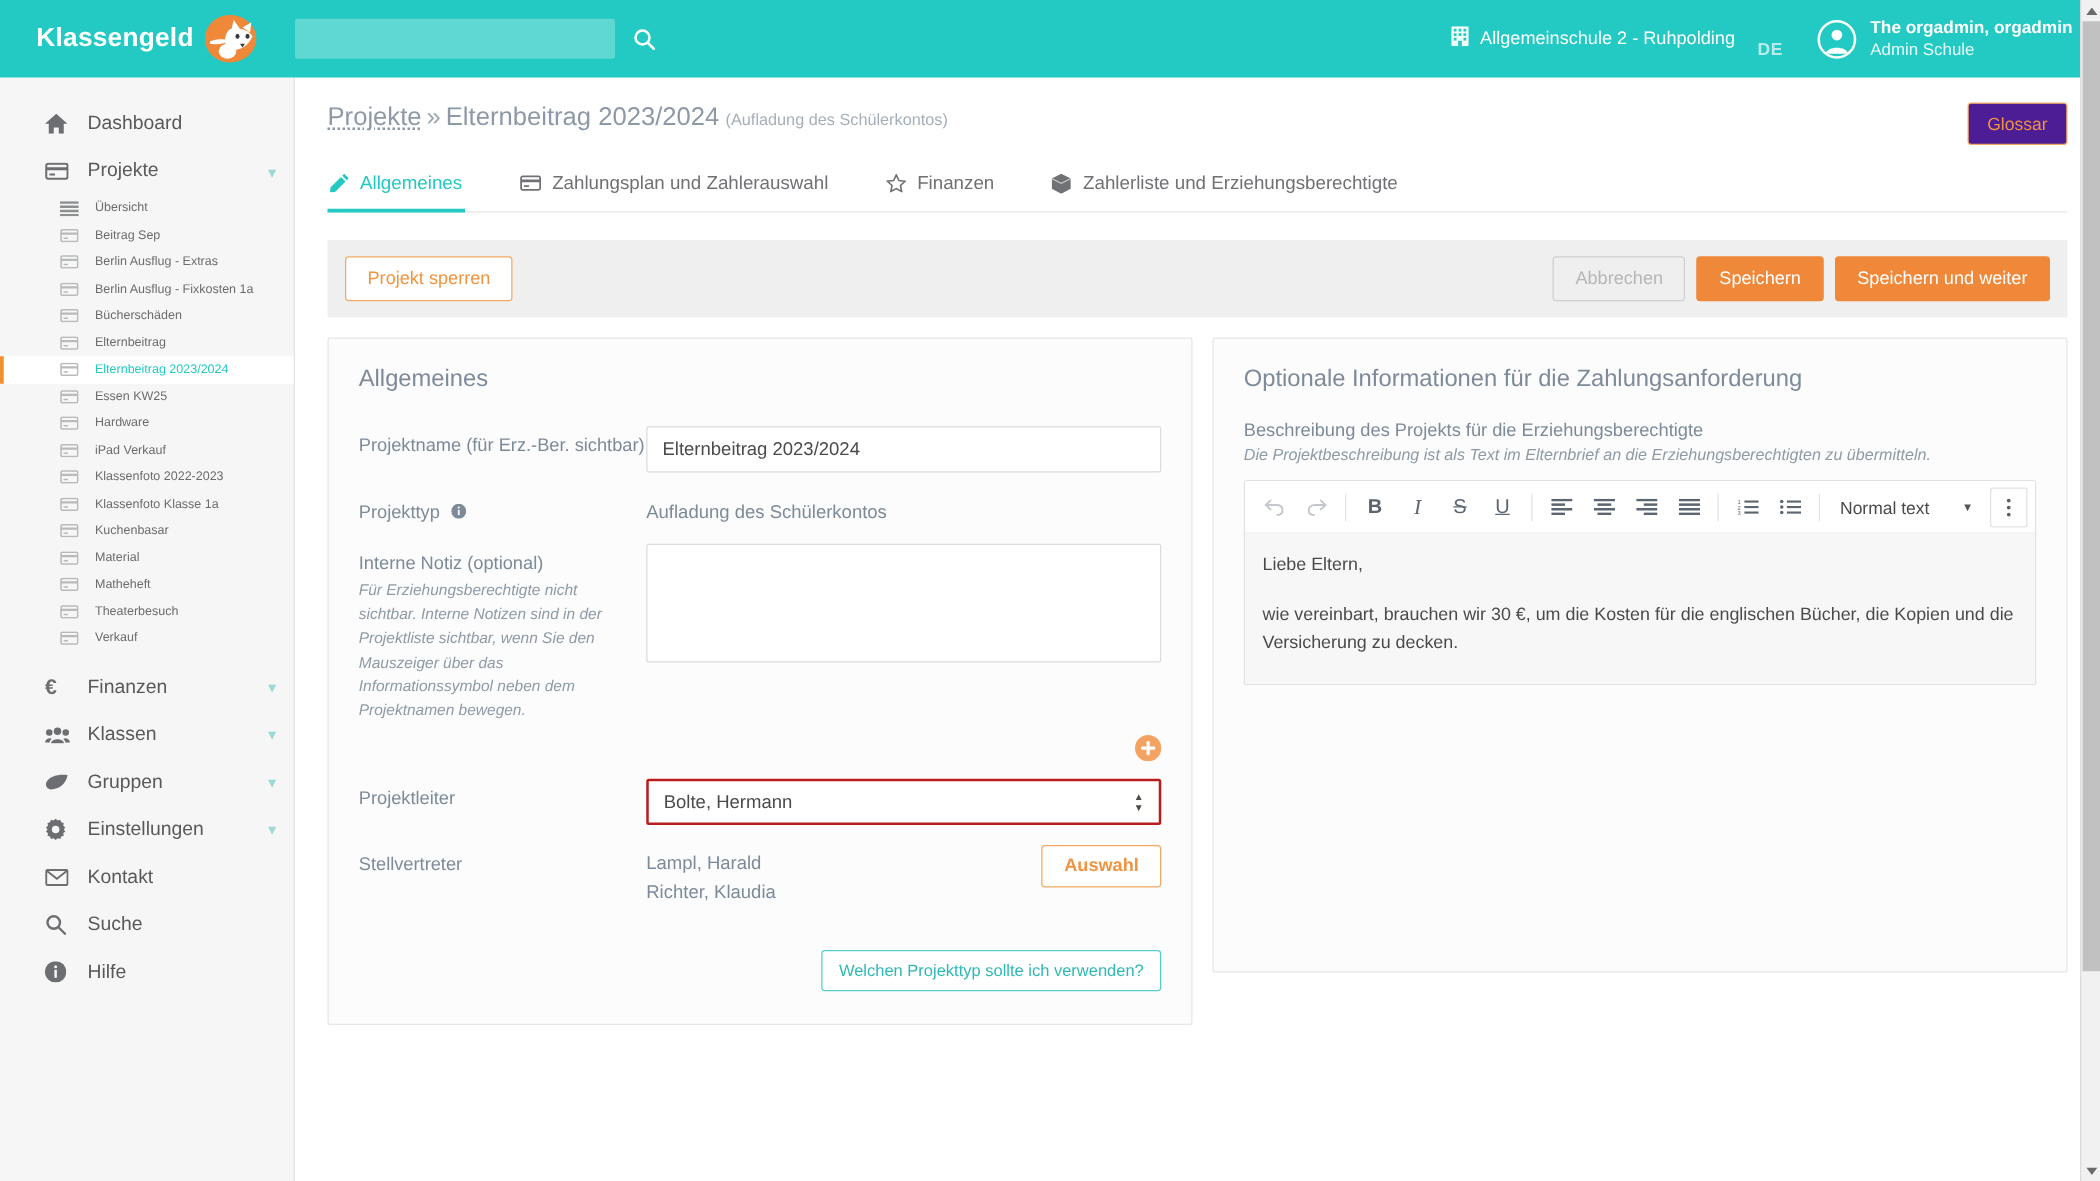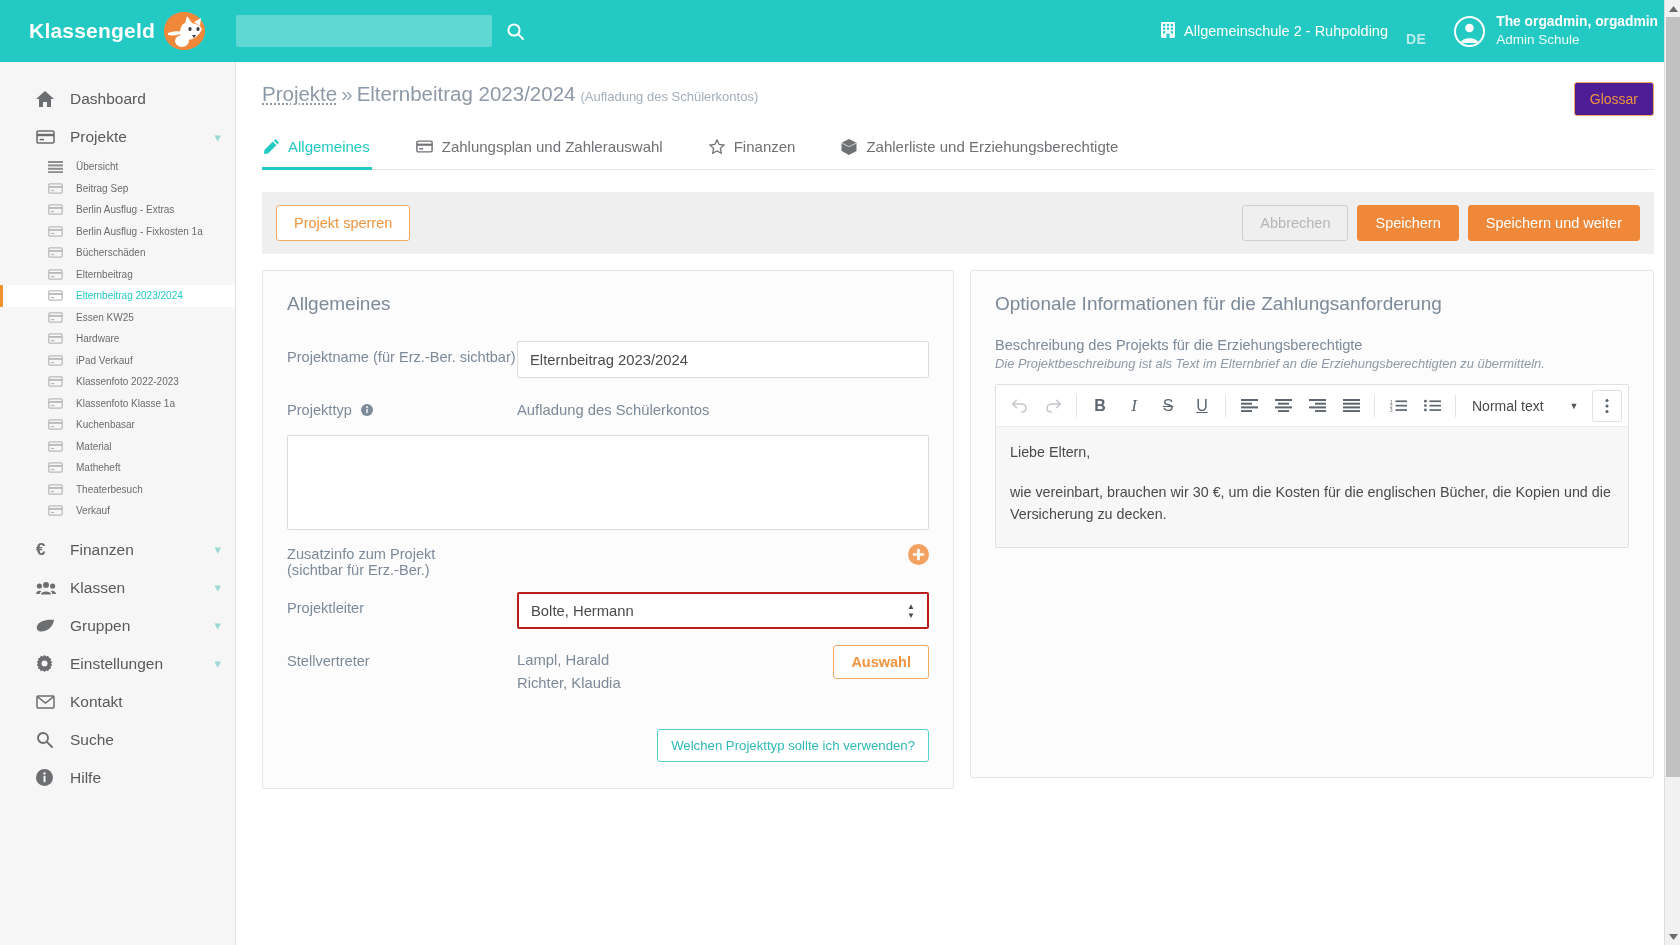--- a/index.html
+++ b/index.html
@@ -712,30 +712,30 @@
                   <circle cx="6" cy="3" r=".9" fill="#fcfcfc"></circle>
                 </svg>
               </span>
             </div>
             <div class="fcontrol">
               <div class="static-val">Aufladung des Schülerkontos</div>
             </div>
           </div>
 
           <div class="frow" style="margin-bottom:10px;">
+            <div class="flabel">
+              <span>Interne Notiz (optional)</span>
+              <div class="fhint">Für Erziehungsberechtigte nicht sichtbar. Interne Notizen sind in der Projektliste sichtbar, wenn Sie den Mauszeiger über das Informationssymbol neben dem Projektnamen bewegen.</div>
+            </div>
             <div class="fcontrol">
               <textarea class="textarea" placeholder="" style=""></textarea>
             </div>
           </div>
 
           <div class="frow" style="margin-bottom:14px;">
-            <div class="flabel" style="padding-top:2px;">
-              <div>Zusatzinfo zum Projekt</div>
-              <div>(sichtbar für Erz.-Ber.)</div>
-            </div>
             <div class="fcontrol" style="display:flex;">
               <button class="addbtn">
                 <span>
                   <svg width="21" height="21" viewBox="0 0 21 21">
                     <circle cx="10.5" cy="10.5" r="10.5" fill="#f4a261"></circle>
                     <rect x="9.2" y="4.8" width="2.6" height="11.4" rx="1" fill="#ffffff"></rect>
                     <rect x="4.8" y="9.2" width="11.4" height="2.6" rx="1" fill="#ffffff"></rect>
                   </svg>
                 </span>
               </button>

